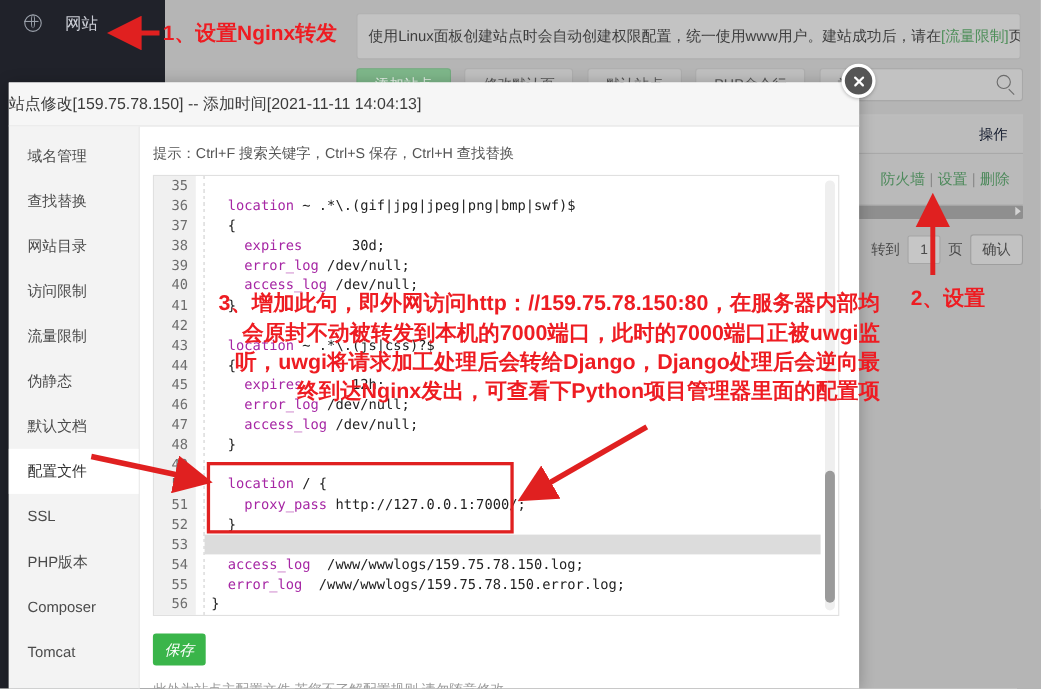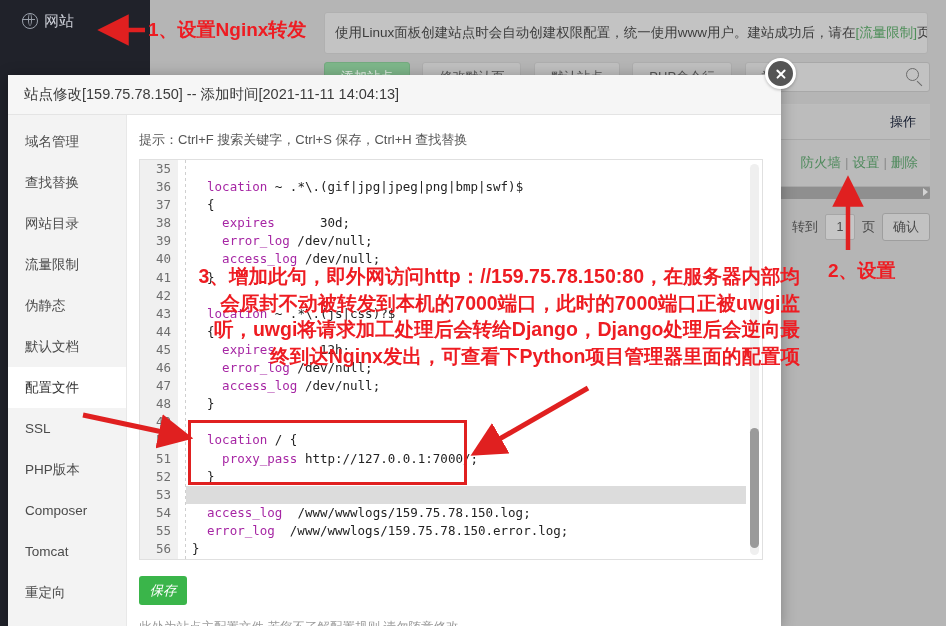--- a/index.html
+++ b/index.html
@@ -11,21 +11,21 @@
   }
 
   
   #bg-page{position:absolute;inset:0;background:#b3b3b3;}
 
   #bg-sidebar{
     position:absolute;left:0;top:0;width:150px;height:626px;
     background:#20222a;
   }
   .bg-nav-item{
-    display:flex;align-items:center;gap:6px;
+    display:flex;align-items:center;gap:21px;
     height:42px;padding-left:22px;color:#c9ccd4;font-size:15px;
   }
   .globe-ico{
     width:14px;height:14px;border:1.4px solid #9aa0aa;border-radius:50%;
     position:relative;flex:none;
   }
   .globe-ico:before{
     content:"";position:absolute;left:5px;top:-1.4px;width:2.2px;height:13.8px;
     border-left:1.4px solid #9aa0aa;border-right:1.4px solid #9aa0aa;border-radius:50%;
   }
@@ -98,21 +98,21 @@
     border:1px solid #9e9e9e;background:#c2c2c2;border-radius:3px;font-size:13px;
   }
 
   
   #modal{
     position:absolute;left:8px;top:75px;width:773px;height:551px;
     background:#ffffff;box-shadow:0 2px 14px rgba(0,0,0,.30);
   }
   #modal-header{
     height:39px;border-bottom:1px solid #e4e4e4;background:#f6f6f6;
-    display:flex;align-items:center;padding-left:16px;
+    display:flex;align-items:center;
     font-size:14.5px;color:#3b3b3b;
   }
   #modal-body{display:flex;height:512px;}
 
   #modal-side{
     width:118px;background:#f3f3f3;border-right:1px solid #e8e8e8;
     padding-top:6px;flex:none;
   }
   .side-item{
     height:41px;line-height:41px;padding-left:17px;font-size:13.5px;color:#4b4b4b;
@@ -251,20 +251,21 @@
   <div id="modal-header">
     <span>站点修改[159.75.78.150] -- 添加时间[2021-11-11 14:04:13]</span>
   </div>
 
   <div id="modal-body">
 
     <div id="modal-side">
       <div class="side-item">域名管理</div>
       <div class="side-item">查找替换</div>
       <div class="side-item">网站目录</div>
+      <div class="side-item">访问限制</div>
       <div class="side-item">流量限制</div>
       <div class="side-item">伪静态</div>
       <div class="side-item">默认文档</div>
       <div class="side-item active">配置文件</div>
       <div class="side-item">SSL</div>
       <div class="side-item">PHP版本</div>
       <div class="side-item">Composer</div>
       <div class="side-item">Tomcat</div>
       <div class="side-item">重定向</div>
     </div>

